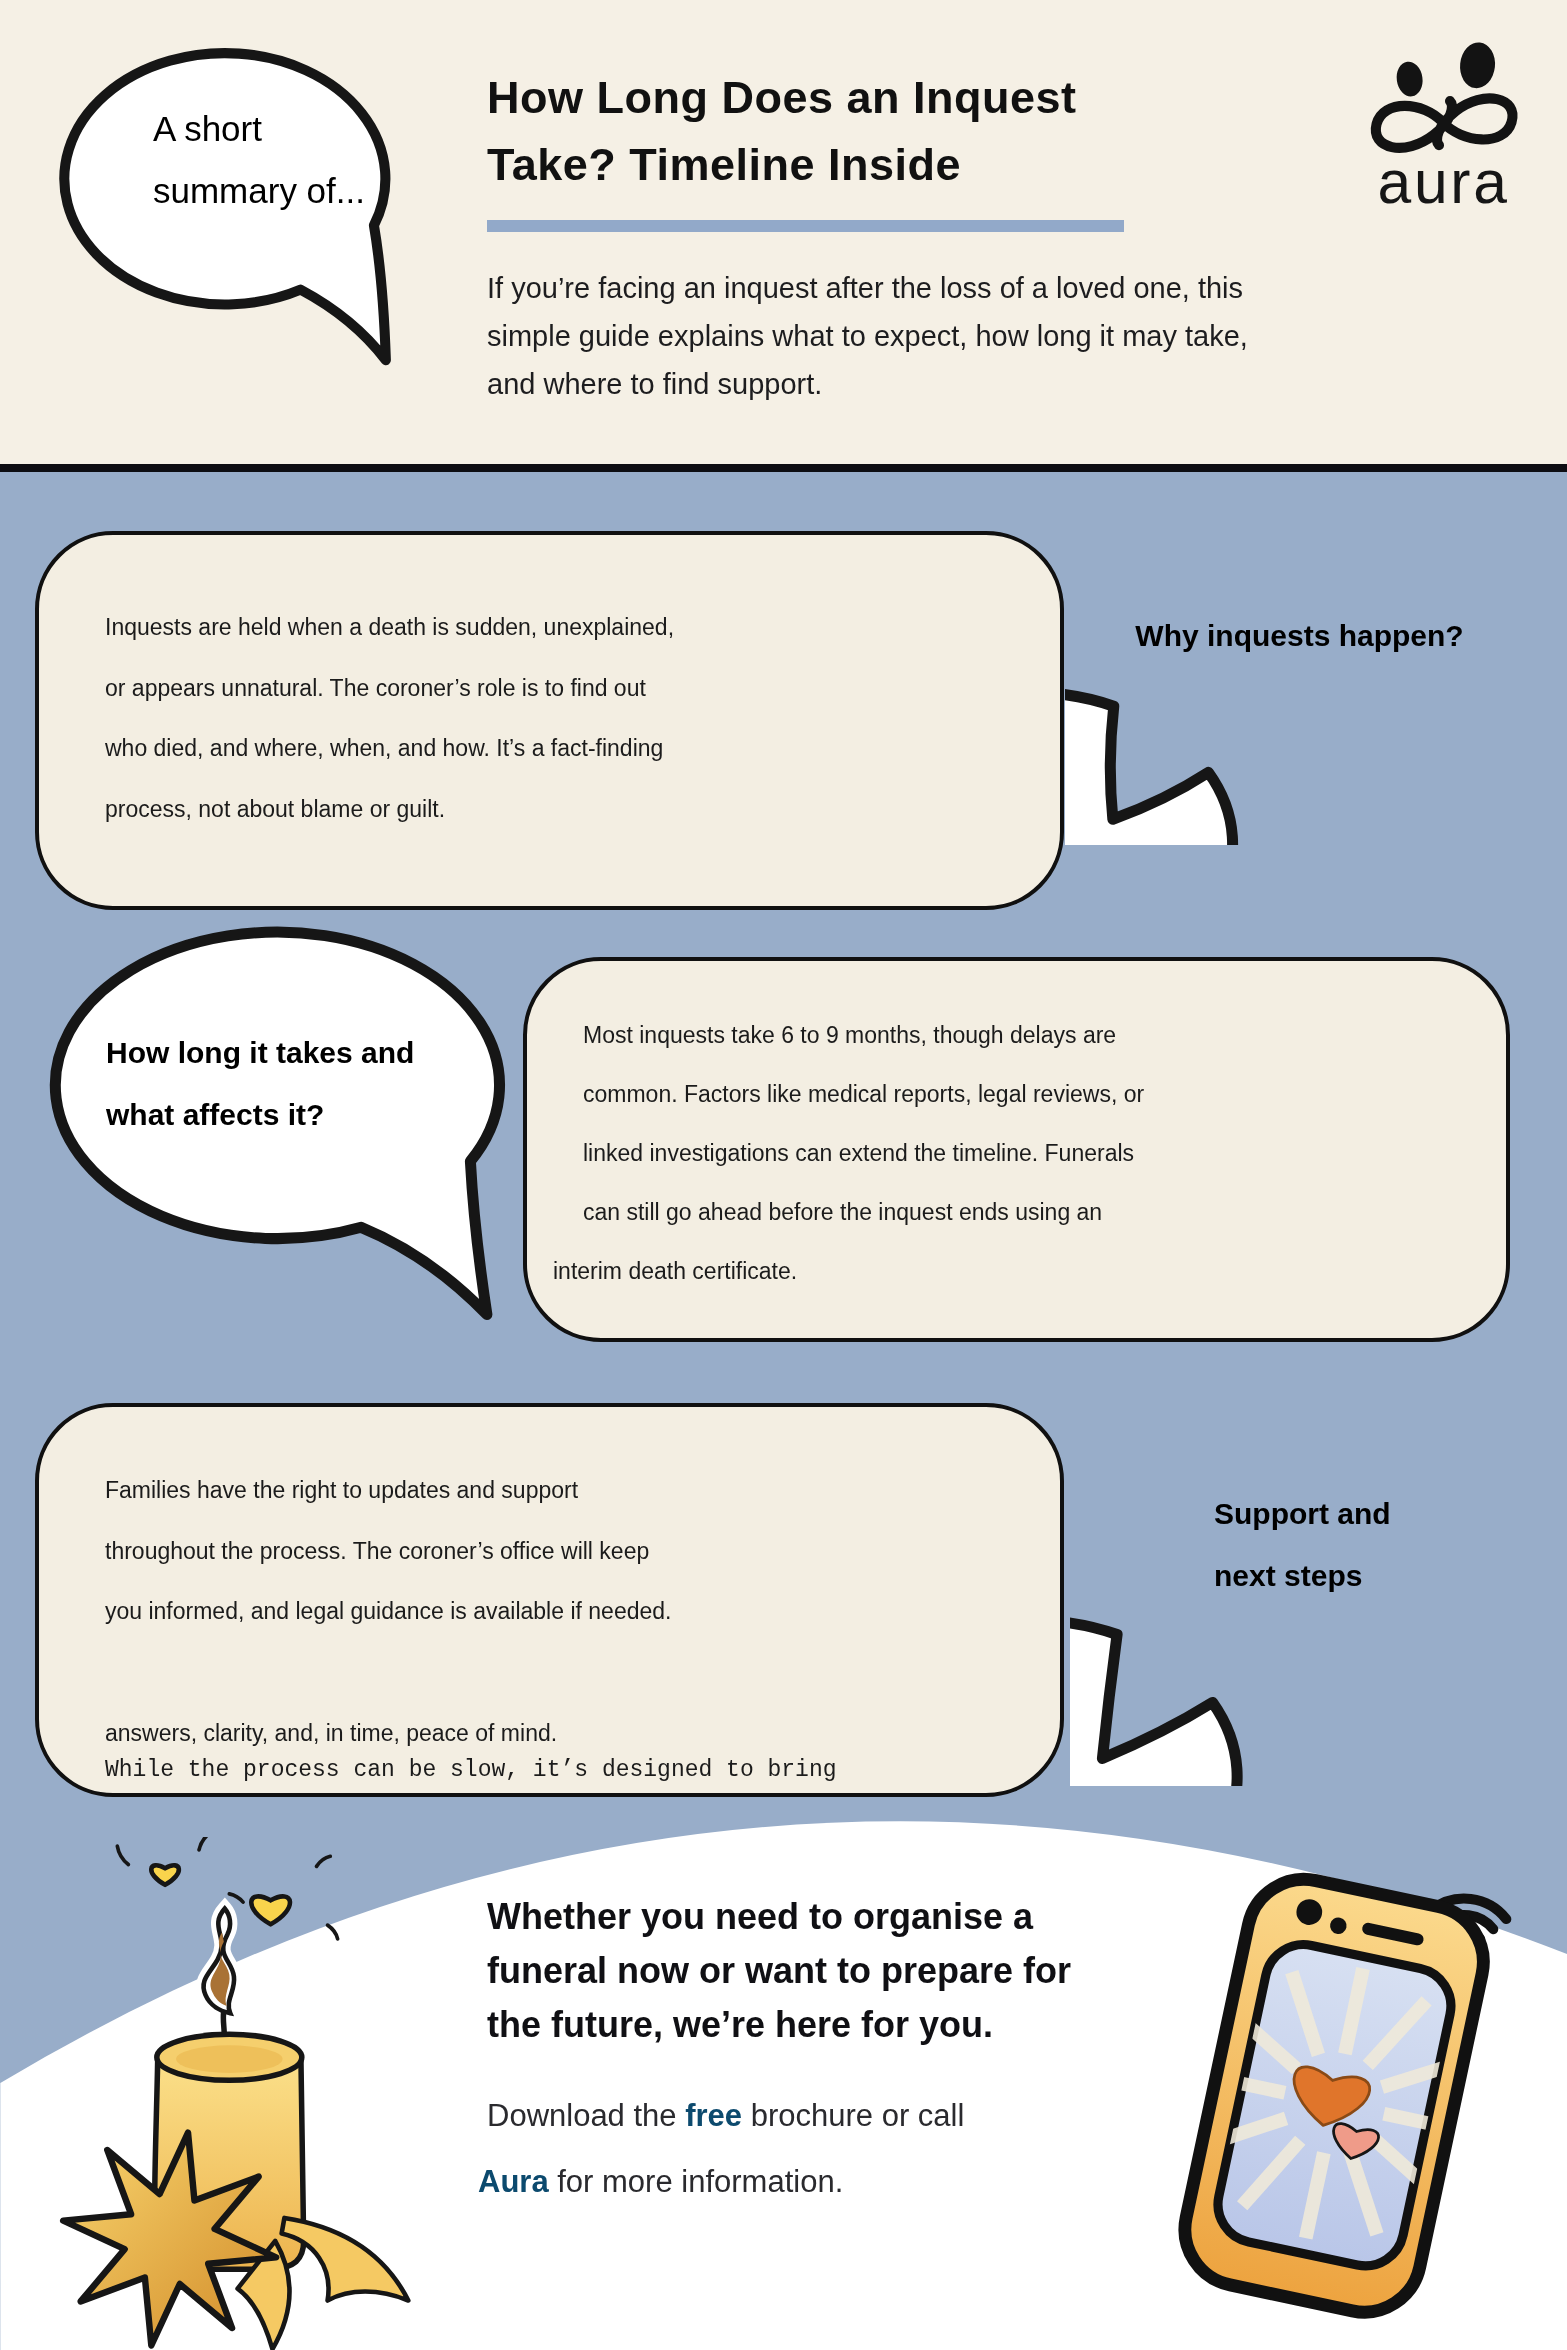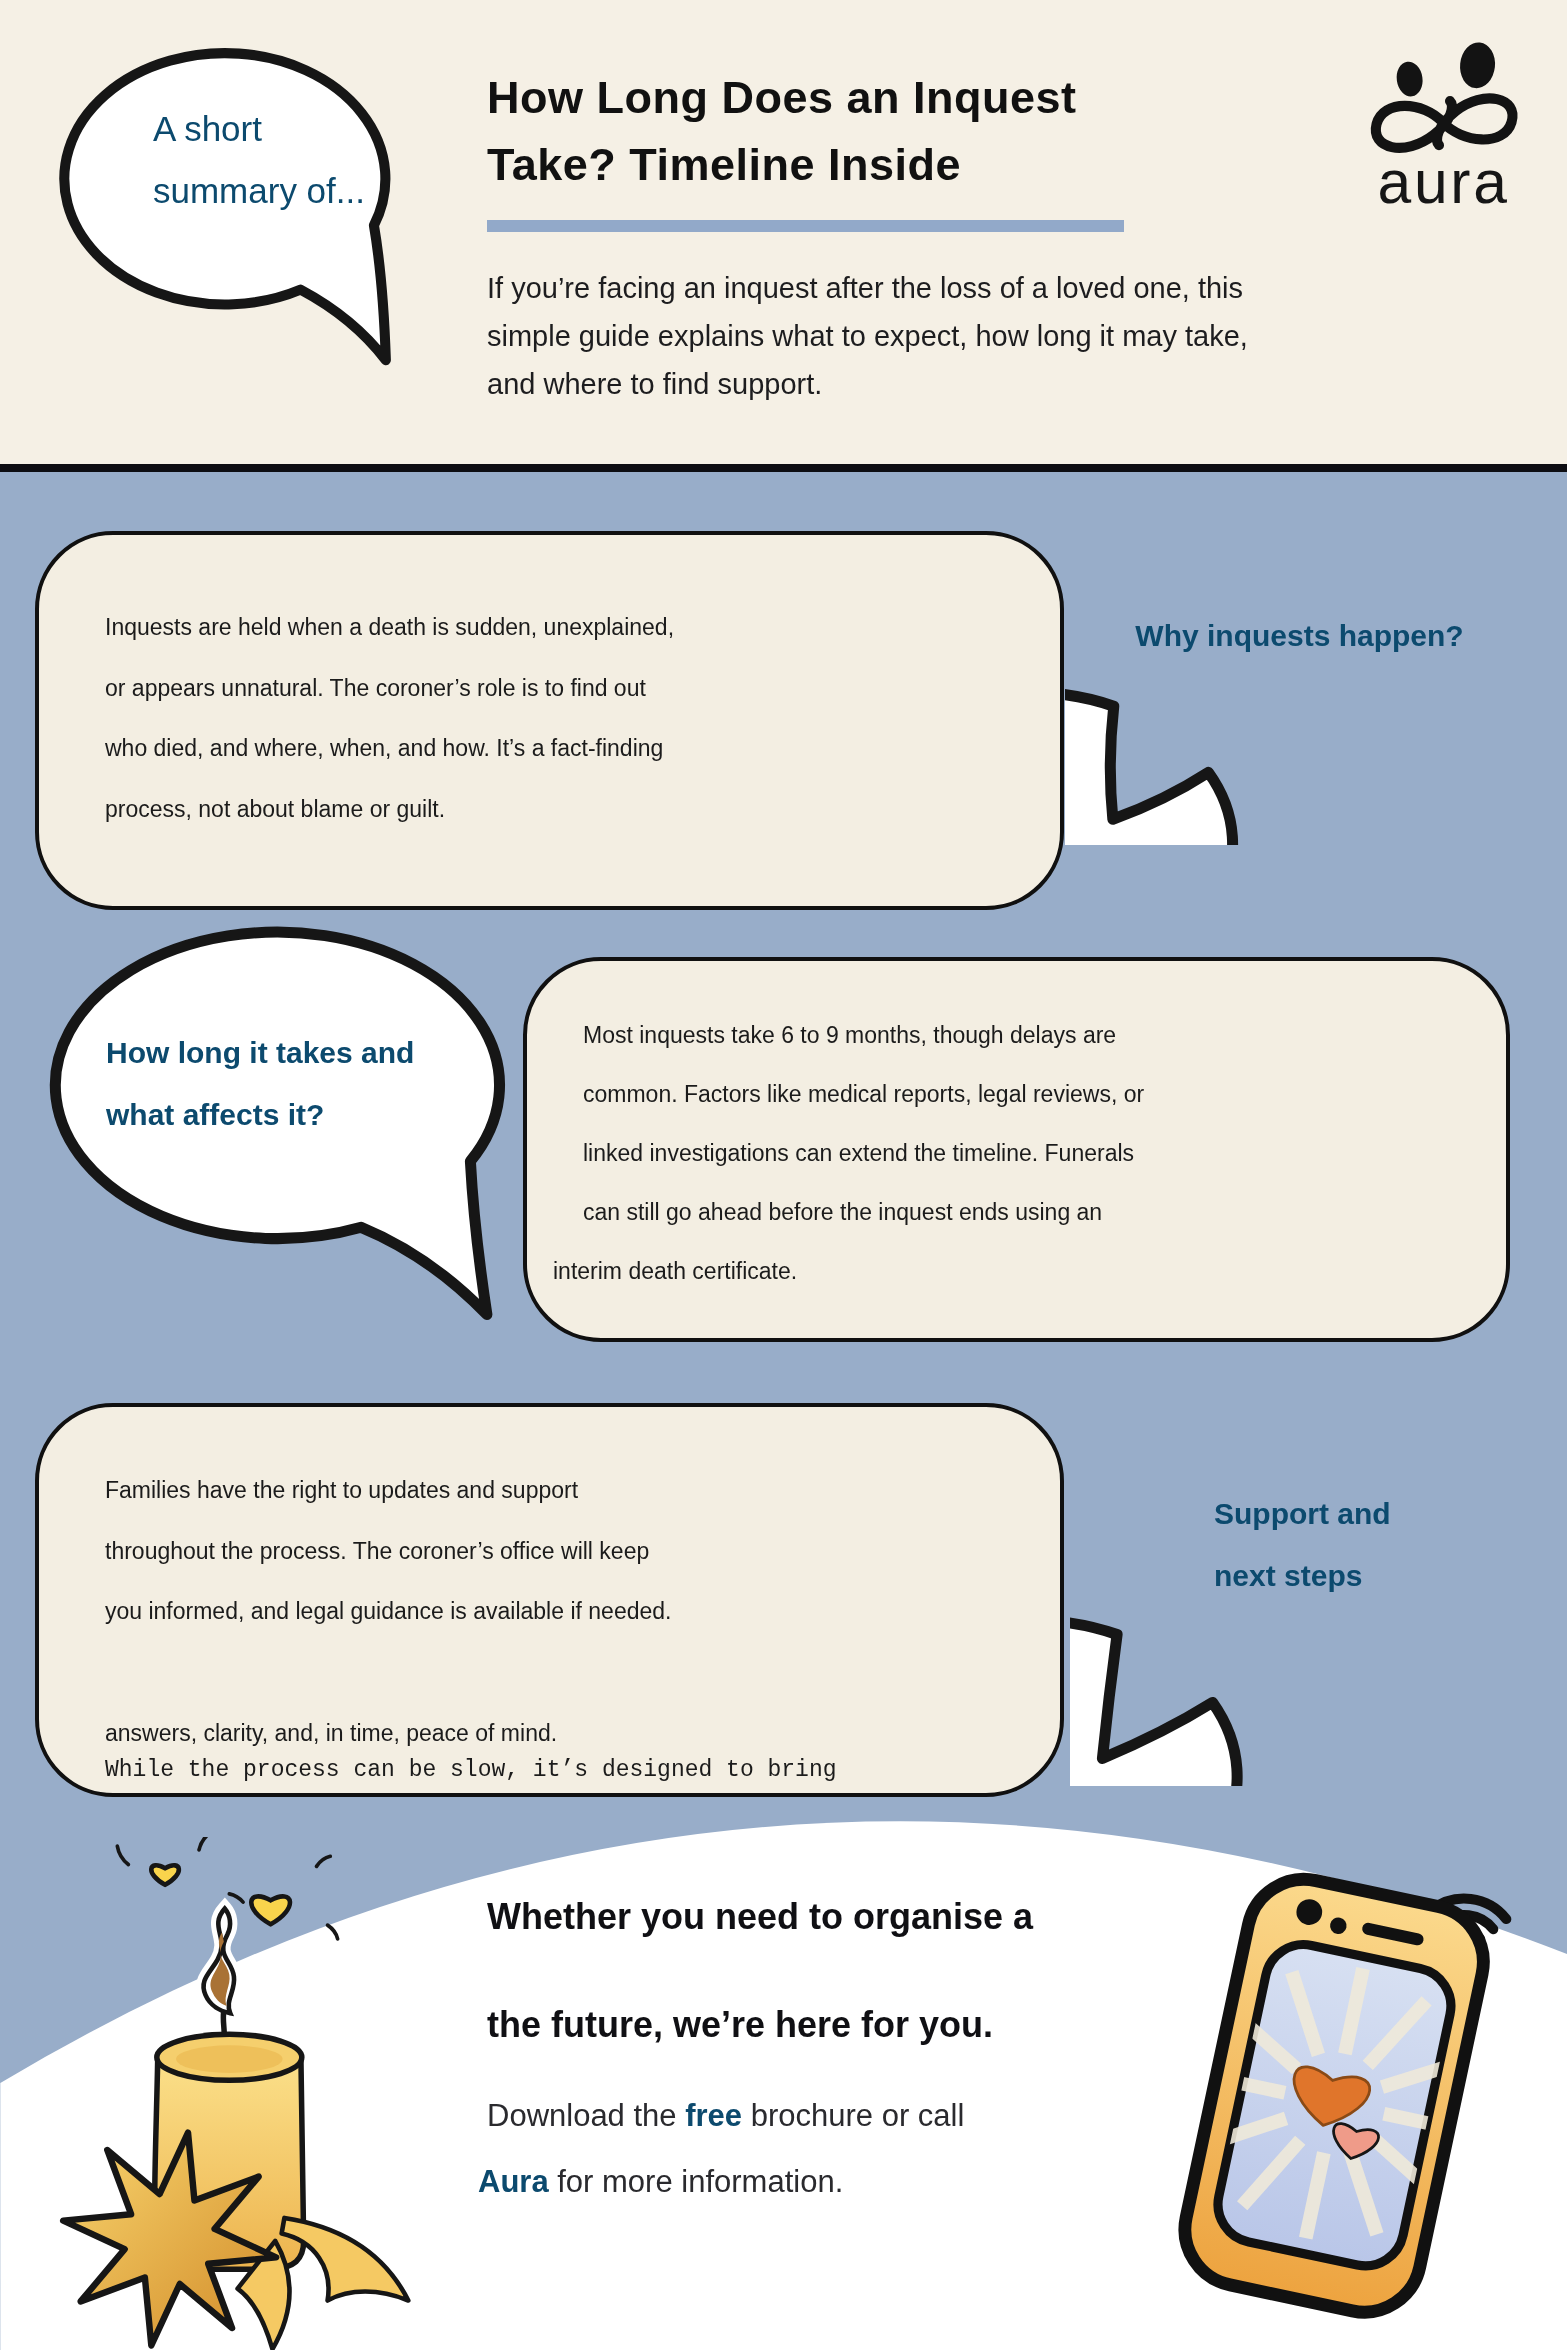--- a/index.html
+++ b/index.html
@@ -13,21 +13,21 @@
   
   #header{left:0;top:0;width:1568px;height:464px;background:#f5f0e5;}
   #divider{left:0;top:464px;width:1568px;height:8.3px;background:#0d0d12;}
   .title-line{font-size:45px;font-weight:bold;line-height:67px;color:#111;letter-spacing:0.5px;}
   #title-underline{left:487px;top:220px;width:637px;height:12px;background:#92a9c9;}
   .intro-line{font-size:29px;line-height:48px;color:#1d1d1f;}
   
   .box{background:#f3eee2;border:4.6px solid #101010;border-radius:78px;}
   .box-line{font-size:23px;line-height:61px;color:#1b1b1b;}
   
-  .bubble-text{font-size:30px;font-weight:bold;color:#0c4a6e;line-height:37px;}
+  .bubble-text{font-size:30px;font-weight:bold;color:#000000;line-height:37px;}
   
   .headline-line{font-size:36px;font-weight:bold;line-height:54px;color:#101014;}
   .cta-line{font-size:31px;color:#2a2a2e;}
   .cta-line b{color:#0c4a6e;}
   svg{display:block;}
 </style>
 </head>
 <body>
 
 <div id="poster">
@@ -134,20 +134,21 @@
     <ellipse cx="205" cy="240" rx="79" ry="25" fill="#f5cf6d" stroke="#161616" stroke-width="6"></ellipse>
     <ellipse cx="205" cy="242" rx="58" ry="15" fill="#eec05a"></ellipse>
 
     <path d="M 265 415 C 330 425 375 455 400 505 C 368 492 336 492 312 505 C 318 470 298 440 262 432 Z" fill="#f5c963" stroke="#161616" stroke-width="5" stroke-linejoin="round"></path>
     <path d="M 255 440 C 278 480 274 520 252 558 C 244 530 232 505 214 492 Z" fill="#f5c963" stroke="#161616" stroke-width="5" stroke-linejoin="round"></path>
 
     <polygon points="256,458 182,465 208,535 151,487 120,554 113,480 43,506 91,449 24,418 98,411 72,341 129,389 160,322 167,396 237,370 189,427" fill="url(#starG)" stroke="#161616" stroke-width="7" stroke-linejoin="round"></polygon>
   </svg>
 
   <div class="abs headline-line" style="left:487px;top:1890px;">Whether you need to organise a</div>
+  <div class="abs headline-line" style="left:487px;top:1944px;">funeral now or want to prepare for</div>
   <div class="abs headline-line" style="left:487px;top:1998px;">the future, we’re here for you.</div>
 
   <div class="abs cta-line" style="left:487px;top:2098px;"><span>Download the </span><b>free</b><span> brochure or call</span></div>
   <div class="abs cta-line" style="left:478px;top:2164px;text-align:center;"><b>Aura</b><span> for more information.</span></div>
 
   <svg class="abs" style="left:1152px;top:1860px;" width="395" height="496" viewBox="0 0 430 540">
     <defs>
       <linearGradient id="phoneG" x1="0" y1="0" x2="0" y2="1">
         <stop offset="0" stop-color="#fbd98c"></stop>
           <stop offset="1" stop-color="#eda33f"></stop>

